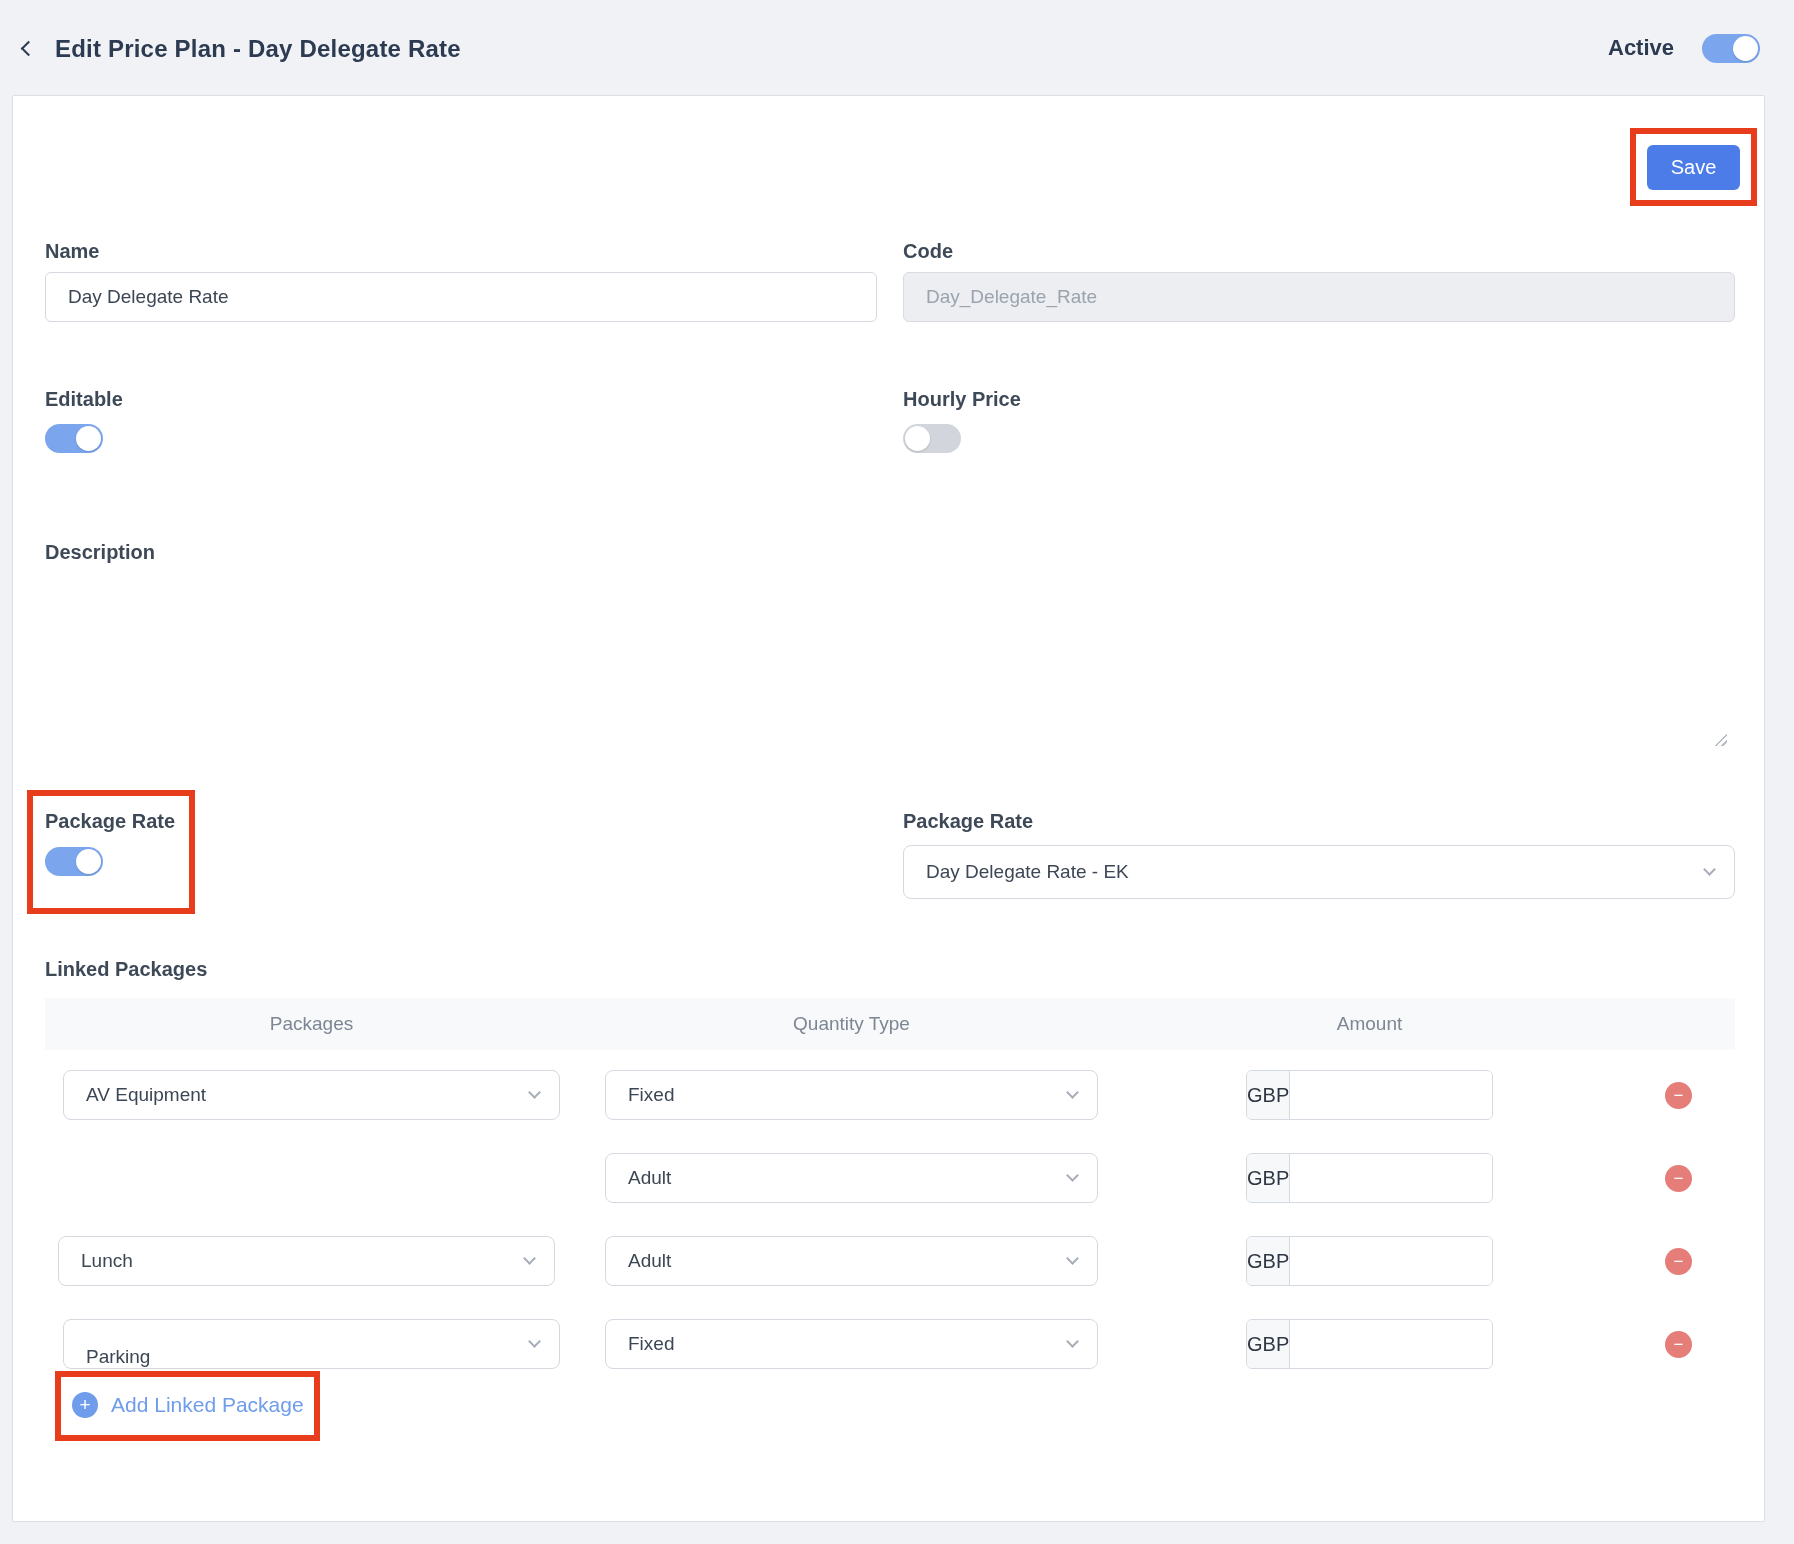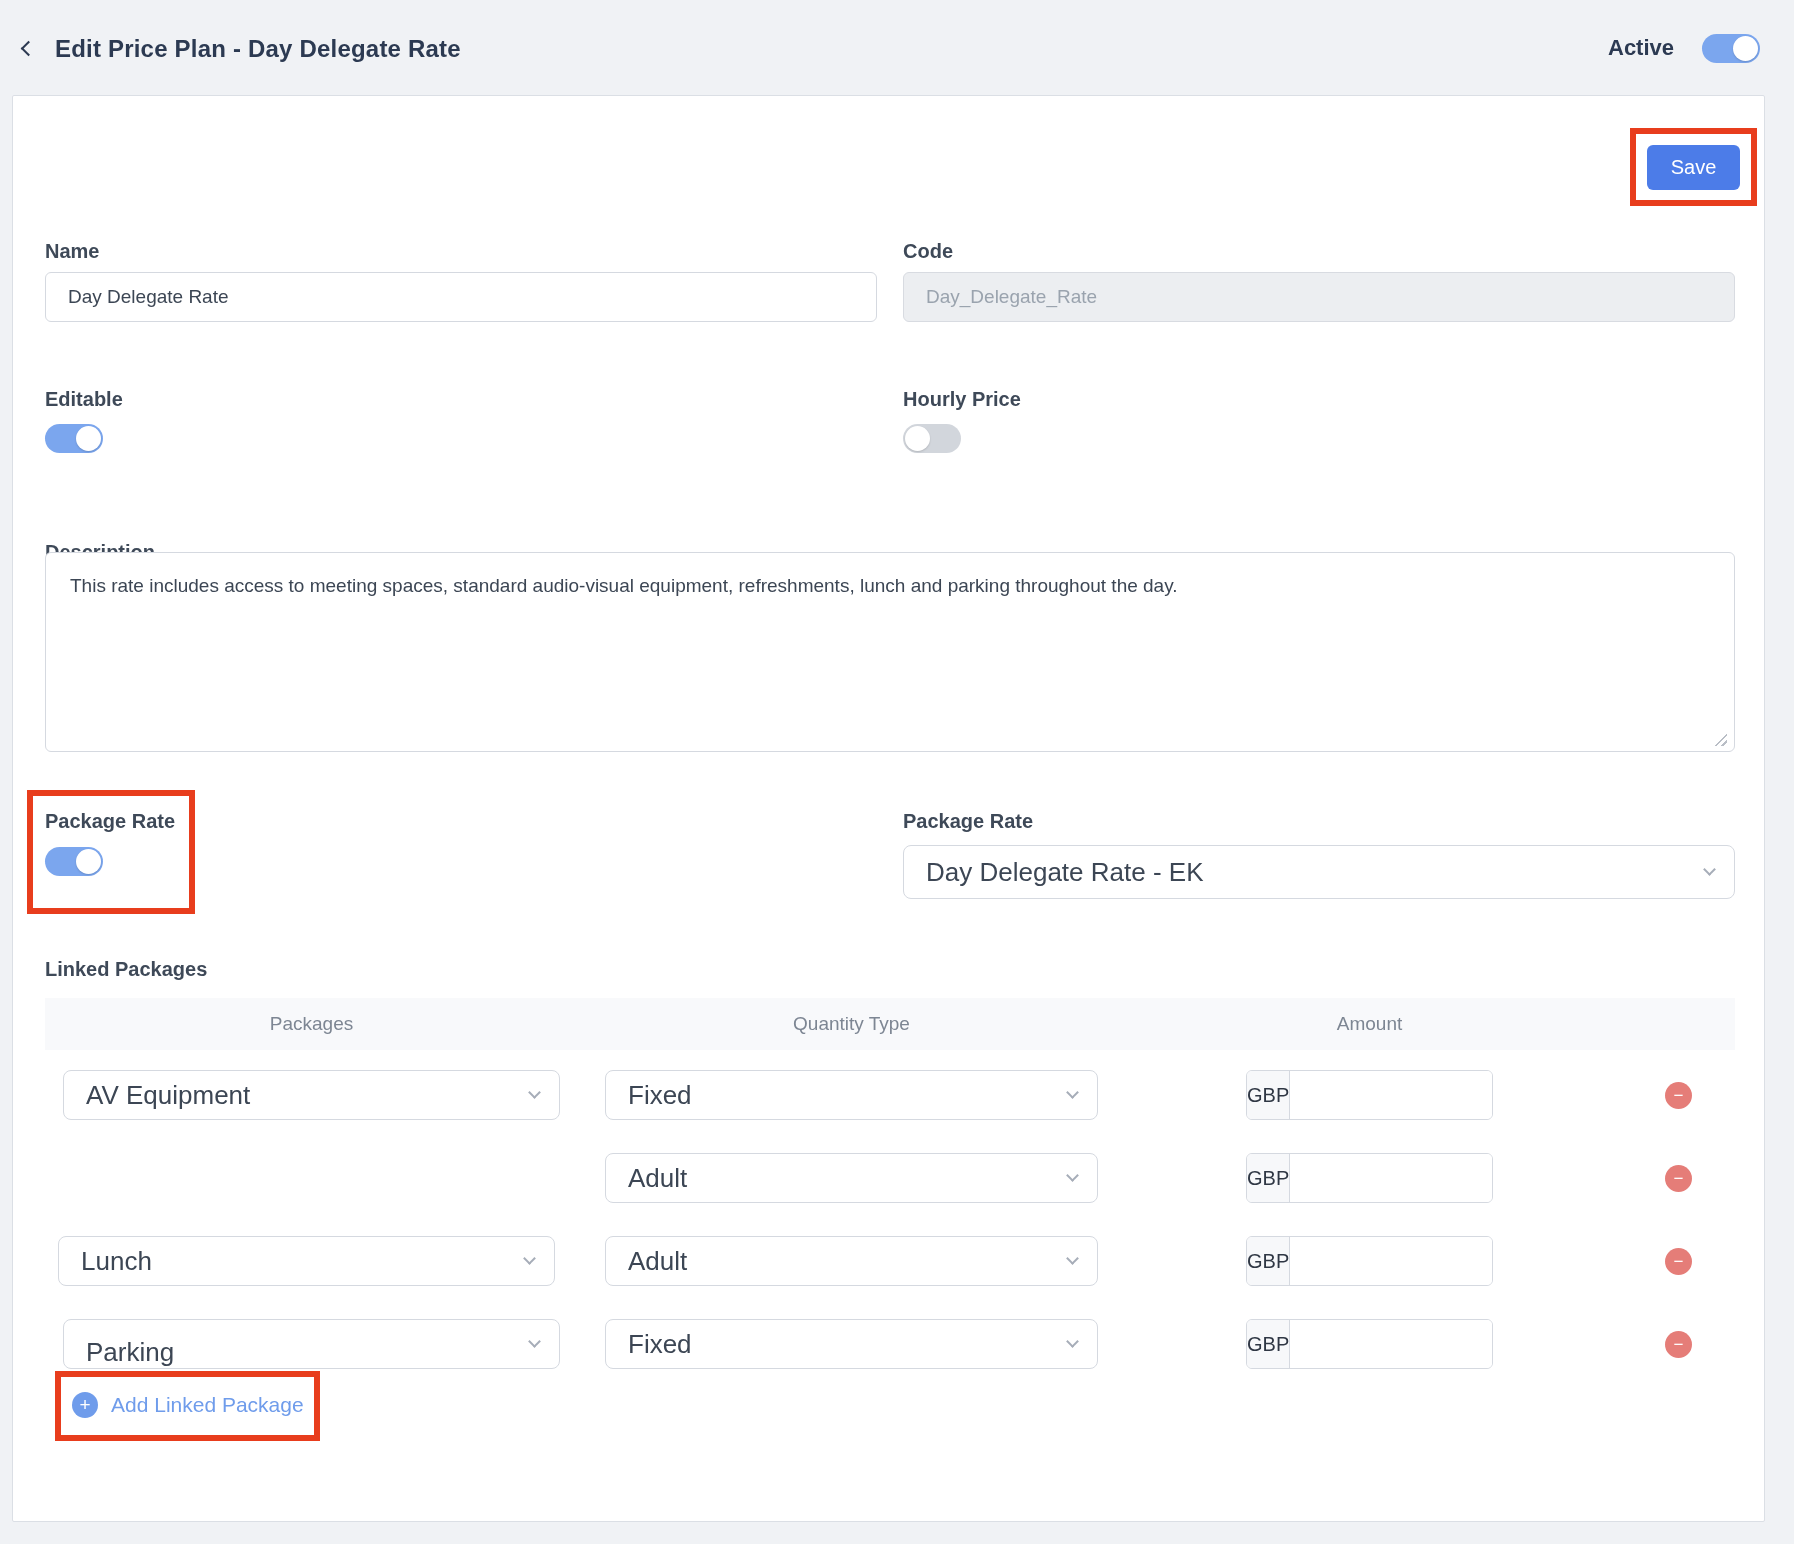--- a/index.html
+++ b/index.html
@@ -46,21 +46,21 @@
   .desc-area { position:absolute; left:45px; top:552px; width:1690px; height:200px;
     border:1px solid #d5d9e0; border-radius:6px; font-size:19px; color:#3c4654;
     padding:20px 24px; font-family:"Liberation Sans",sans-serif; resize:none; outline:none; line-height:1.4; }
   .resize-handle { position:absolute; left:1713px; top:732px; width:14px; height:14px;
     background:
       linear-gradient(135deg, transparent 0 55%, #b9bec6 55% 63%, transparent 63% 78%, #b9bec6 78% 86%, transparent 86%);
   }
 
   
   .select-box { position:absolute; height:50px; border:1px solid #d5d9e0; border-radius:8px;
-    background:#ffffff; font-size:26px; color:#3c4654; display:flex; align-items:center;
+    background:#ffffff; font-size:19px; color:#3c4654; display:flex; align-items:center;
     padding:0 22px; cursor:pointer; }
   .select-box .chev-down { position:absolute; right:20px; top:50%; margin-top:-7px; width:9px; height:9px;
     border-right:2px solid #a6adb8; border-bottom:2px solid #a6adb8; transform:rotate(45deg); }
 
   
   .pr-annotation { left:27px; top:790px; width:168px; height:124px; }
 
   
   .table-header { position:absolute; left:45px; top:998px; width:1690px; height:52px; background:#f8f9fb; }
   .th { position:absolute; top:0; height:52px; line-height:52px; text-align:center;
@@ -117,21 +117,20 @@
   <div class="toggle on" style="left:45px; top:424px;">
     <span class="knob"></span>
   </div>
 
   <div class="field-label" style="left:903px; top:388px;">Hourly Price</div>
   <div class="toggle" style="left:903px; top:424px;">
     <span class="knob"></span>
   </div>
 
   <div class="field-label" style="left:45px; top:518px;margin-top:23px;">Description</div>
-  <textarea class="desc-area" style="">This rate includes access to meeting spaces, standard audio-visual equipment, refreshments, lunch and parking throughout the day.</textarea>
   <span class="resize-handle"></span>
 
   <div class="field-label" style="left:45px; top:810px;">Package Rate</div>
   <div class="toggle on" style="left:45px; top:847px;">
     <span class="knob"></span>
   </div>
   <div class="annotation pr-annotation"></div>
 
   <div class="field-label" style="left:903px; top:810px;">Package Rate</div>
   <div class="select-box" style="left:903px; top:845px; width:832px; height:54px;">

